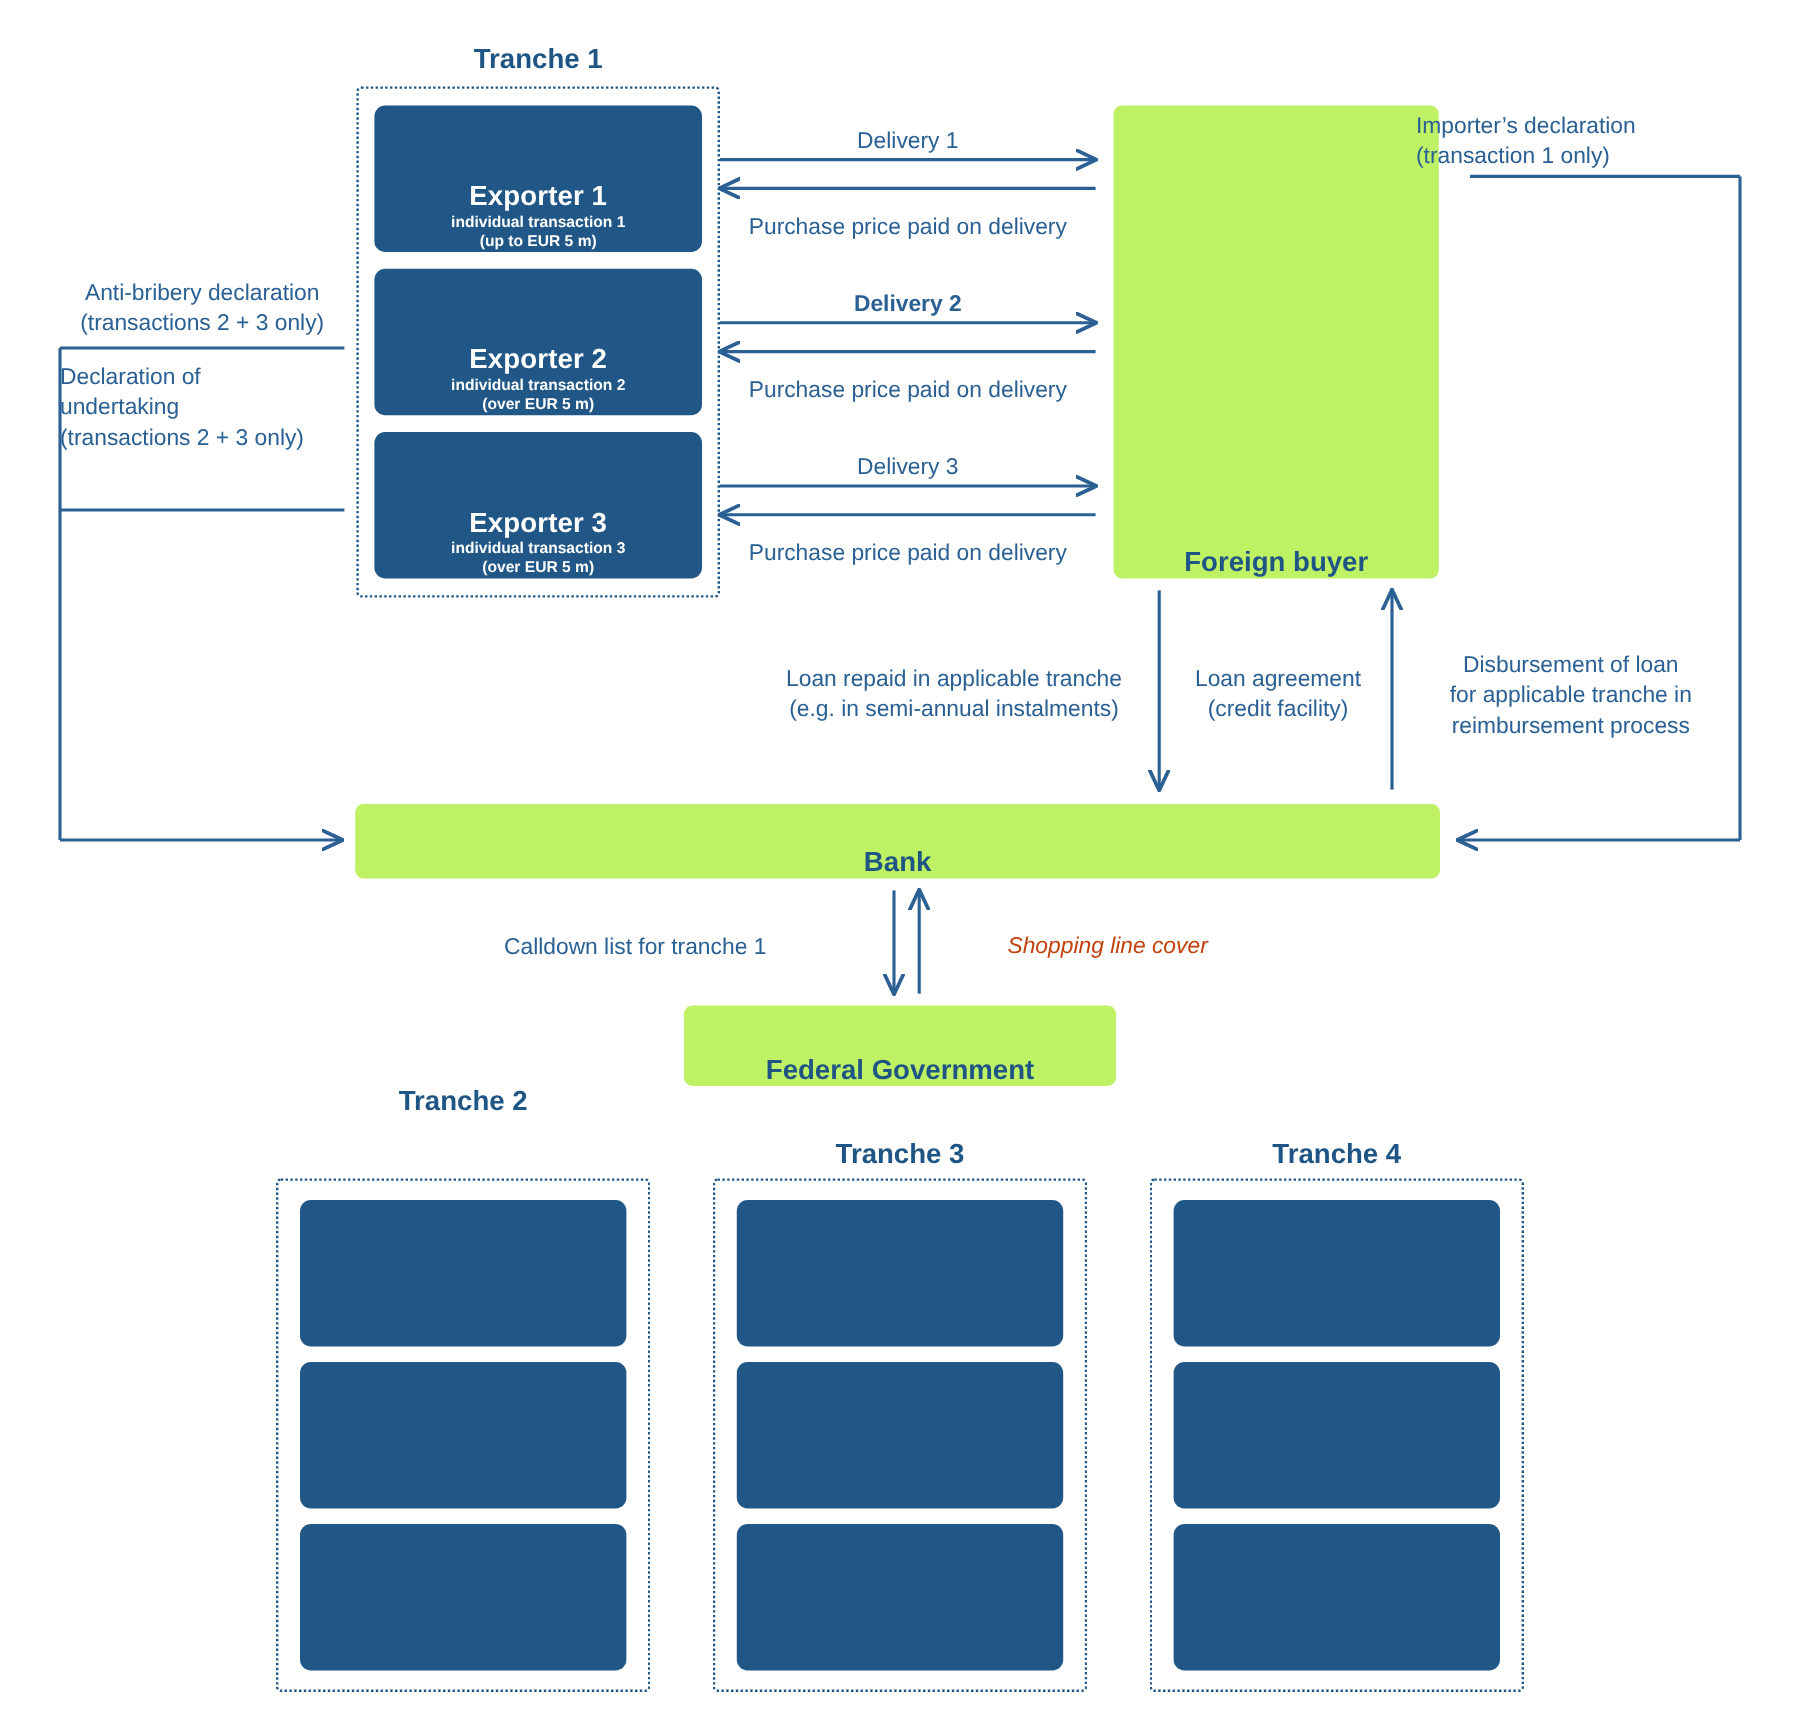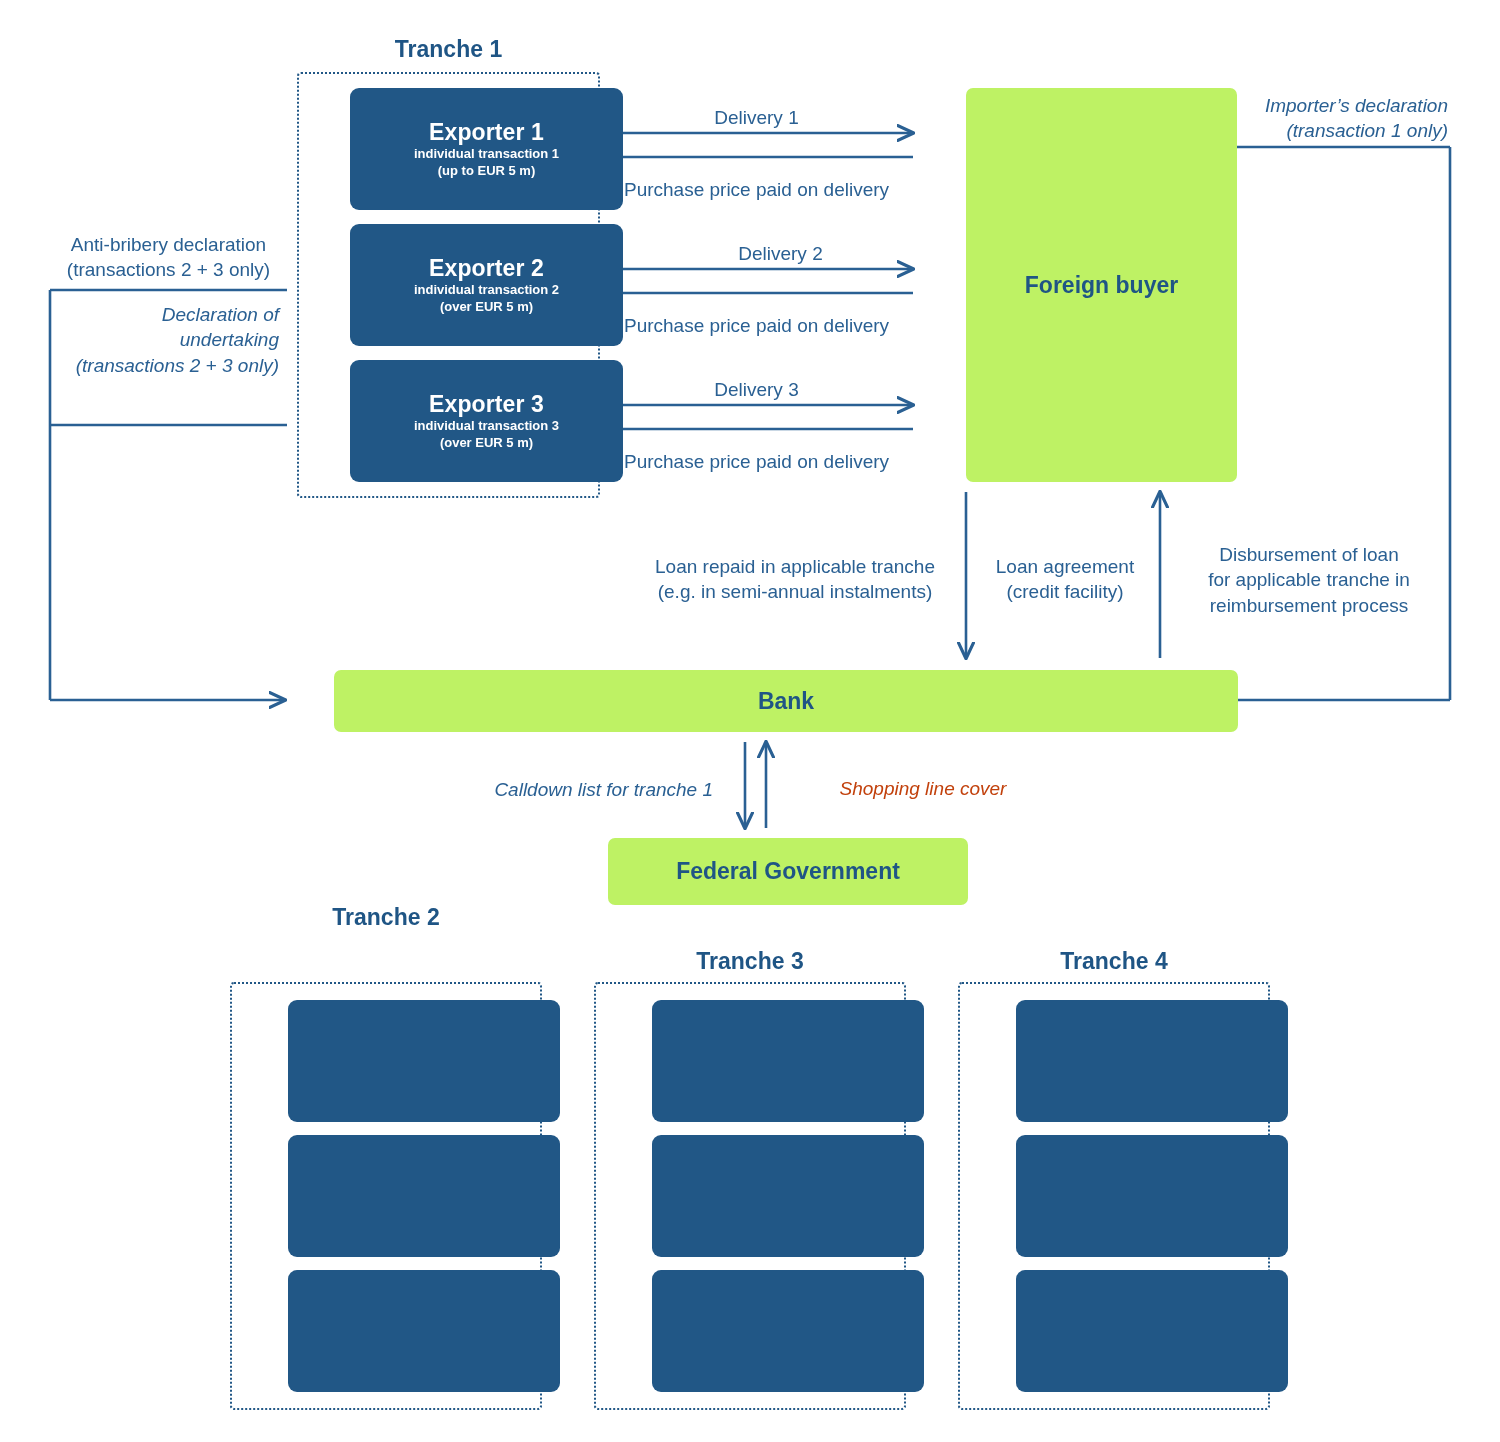--- a/index.html
+++ b/index.html
@@ -29,23 +29,22 @@
     height: 1442px;
     pointer-events: none;
   }
   
   .node {
     position: absolute;
     box-sizing: border-box;
     display: flex;
     flex-direction: column;
     align-items: center;
-    justify-content: center;
+    justify-content: flex-end;
     text-align: center;
-    margin-left: 38px;
   }
   .node-dark {
     background: #215786;
     border-radius: 9px;
     color: #ffffff;
   }
   .node-light {
     background: #bef264;
     border-radius: 7px;
     color: #1f5585;
@@ -83,21 +82,21 @@
   }
   
   .lbl {
     position: absolute;
     font-size: 19px;
     line-height: 1.34;
     color: #2a6093;
     white-space: pre-line;
   }
   .lbl-center { text-align: center; }
-  .lbl-right  { text-align: right; font-style: italic; }
+  .lbl-right  { text-align: left; }
   .lbl-left   { text-align: center; }
   .lbl-bolditalic {
     font-weight: normal;
     font-style: italic;
     color: #c2410c;
   }
 </style>
 </head>
 <body>
 
@@ -177,21 +176,21 @@
     <div class="light-title">Bank</div>
   </div>
 
   <div class="node node-light" style="left:570px; top:838px; width:360px; height:67px;">
     <div class="light-title">Federal Government</div>
   </div>
 
   <div class="lbl lbl-center" style="left:604px; top:105px; width:305px;">Delivery 1</div>
   <div class="lbl lbl-center" style="left:594px; top:177px; width:325px;">Purchase price paid on delivery</div>
 
-  <div class="lbl lbl-center" style="left:628px; top:241px; width:305px;">Delivery 2</div>
+  <div class="lbl lbl-center" style="left:604px; top:241px; width:305px;font-weight:bold;">Delivery 2</div>
   <div class="lbl lbl-center" style="left:594px; top:313px; width:325px;">Purchase price paid on delivery</div>
 
   <div class="lbl lbl-center" style="left:604px; top:377px; width:305px;">Delivery 3</div>
   <div class="lbl lbl-center" style="left:594px; top:449px; width:325px;">Purchase price paid on delivery</div>
 
   <div class="lbl lbl-center" style="left:50px; top:232px; width:237px;">Anti-bribery declaration
 (transactions 2 + 3 only)</div>
 
   <div class="lbl lbl-right" style="left:50px; top:302px; width:229px;">Declaration of
 undertaking

